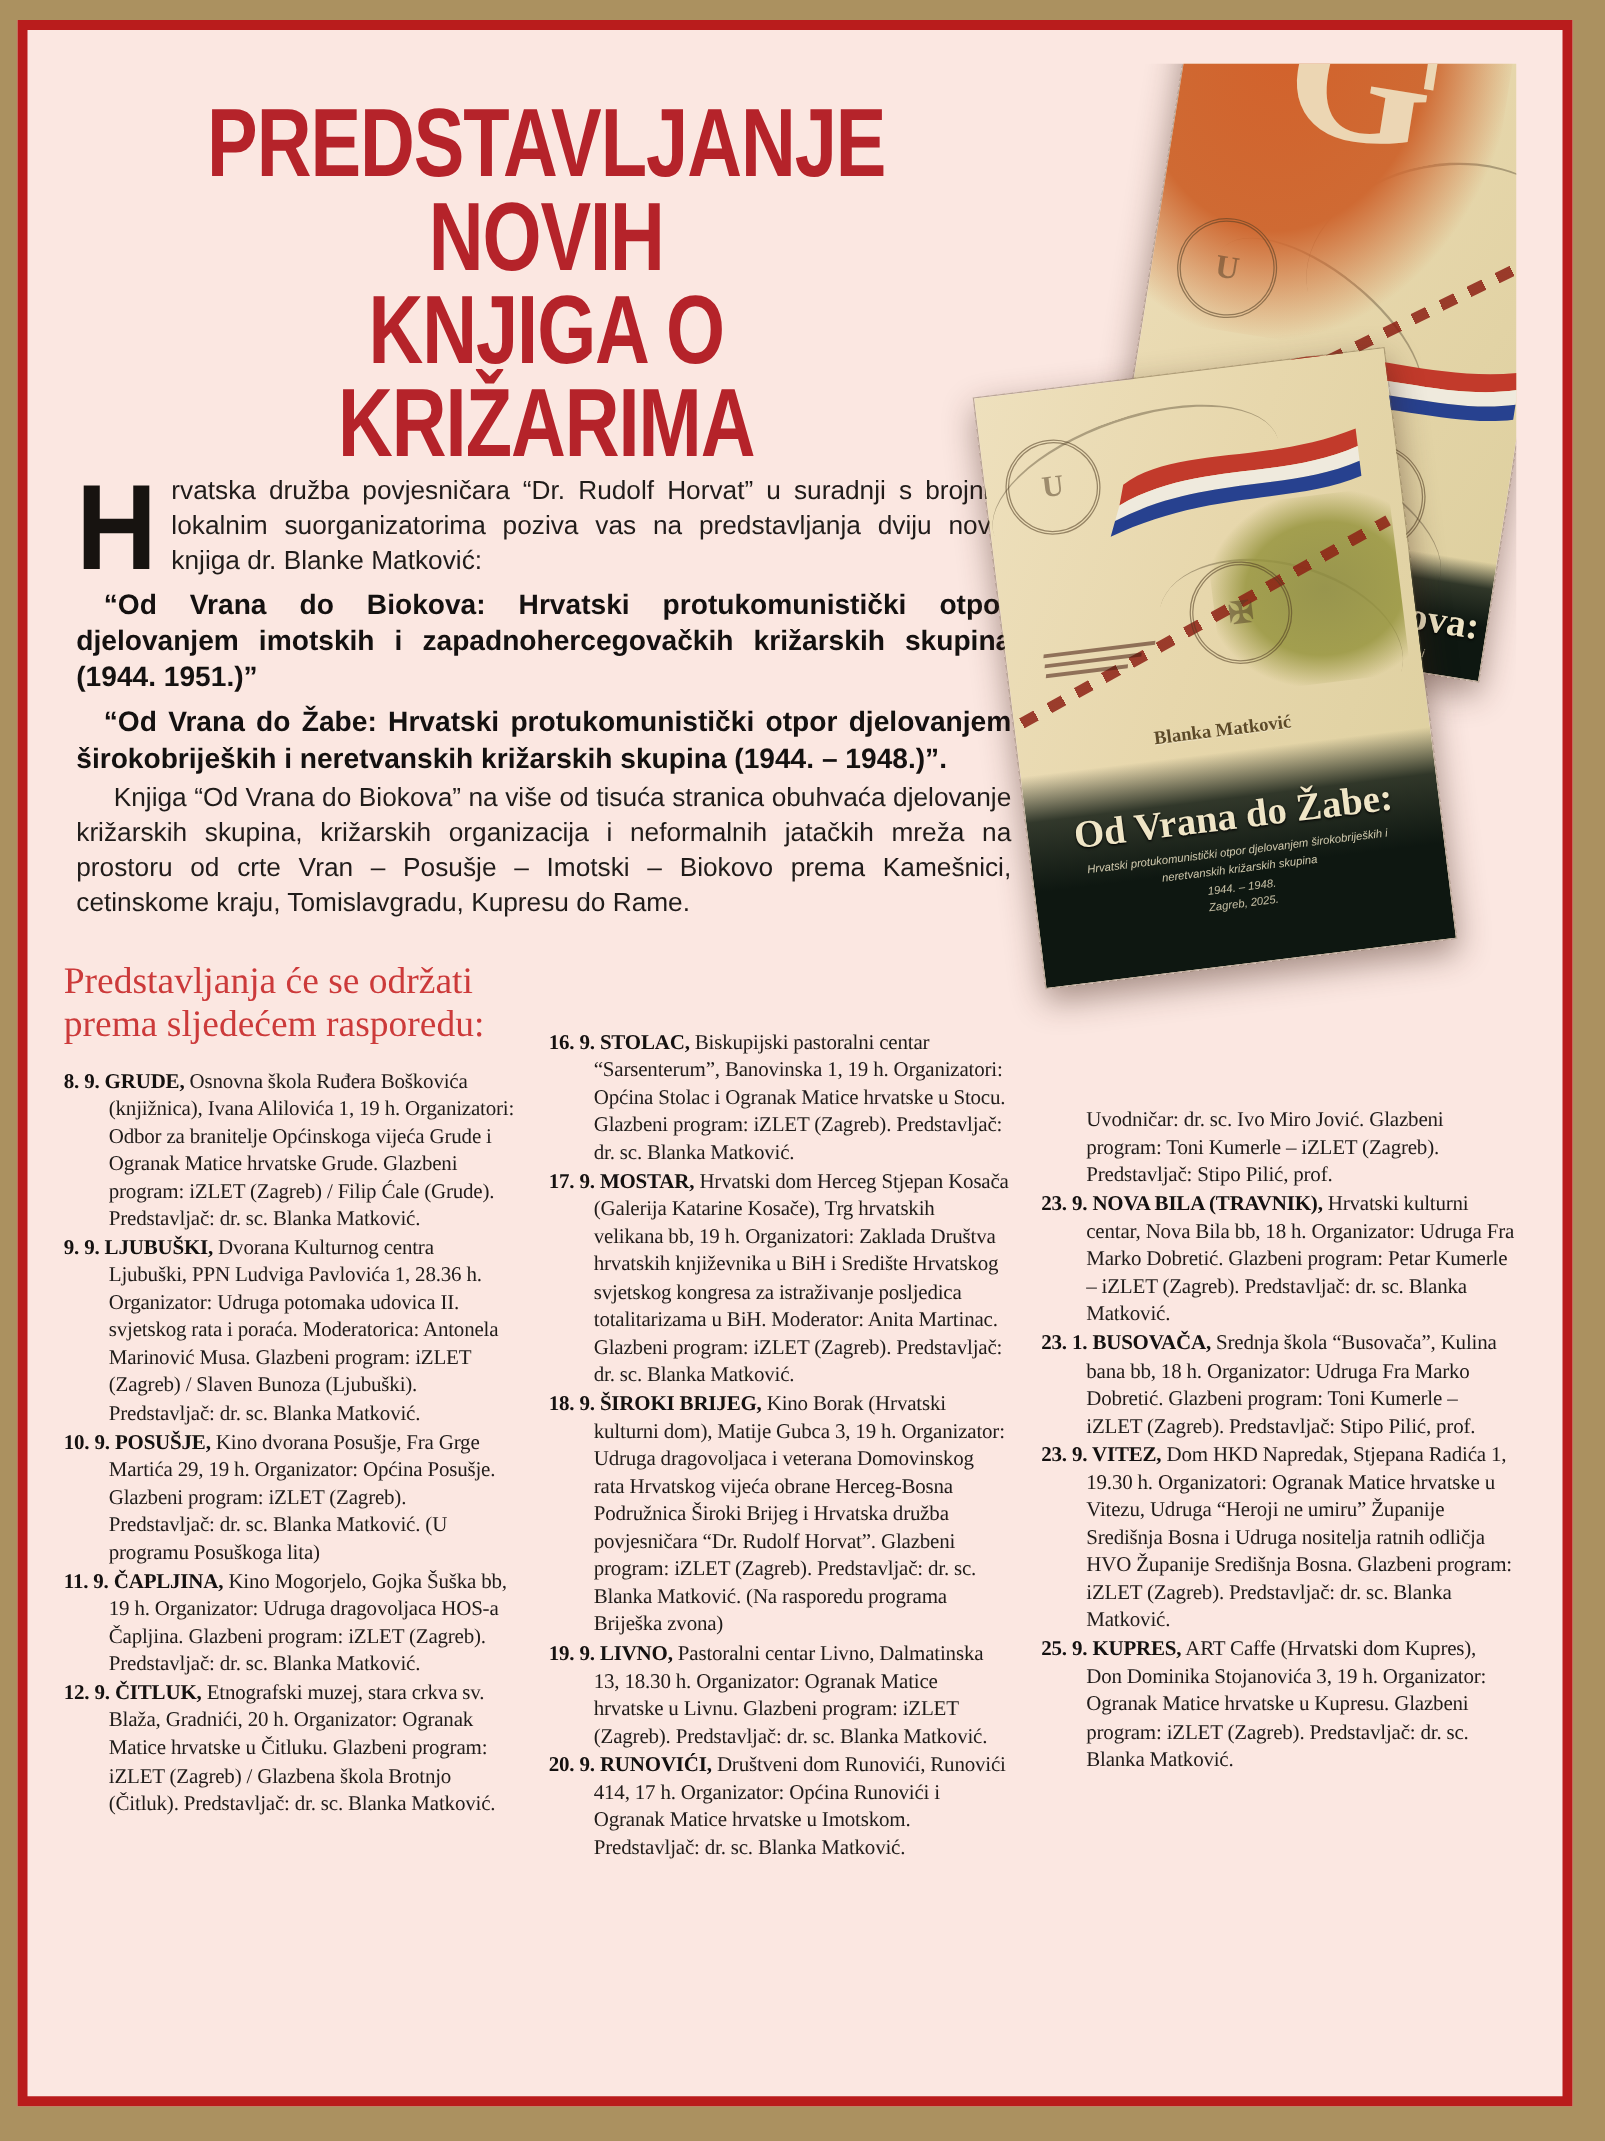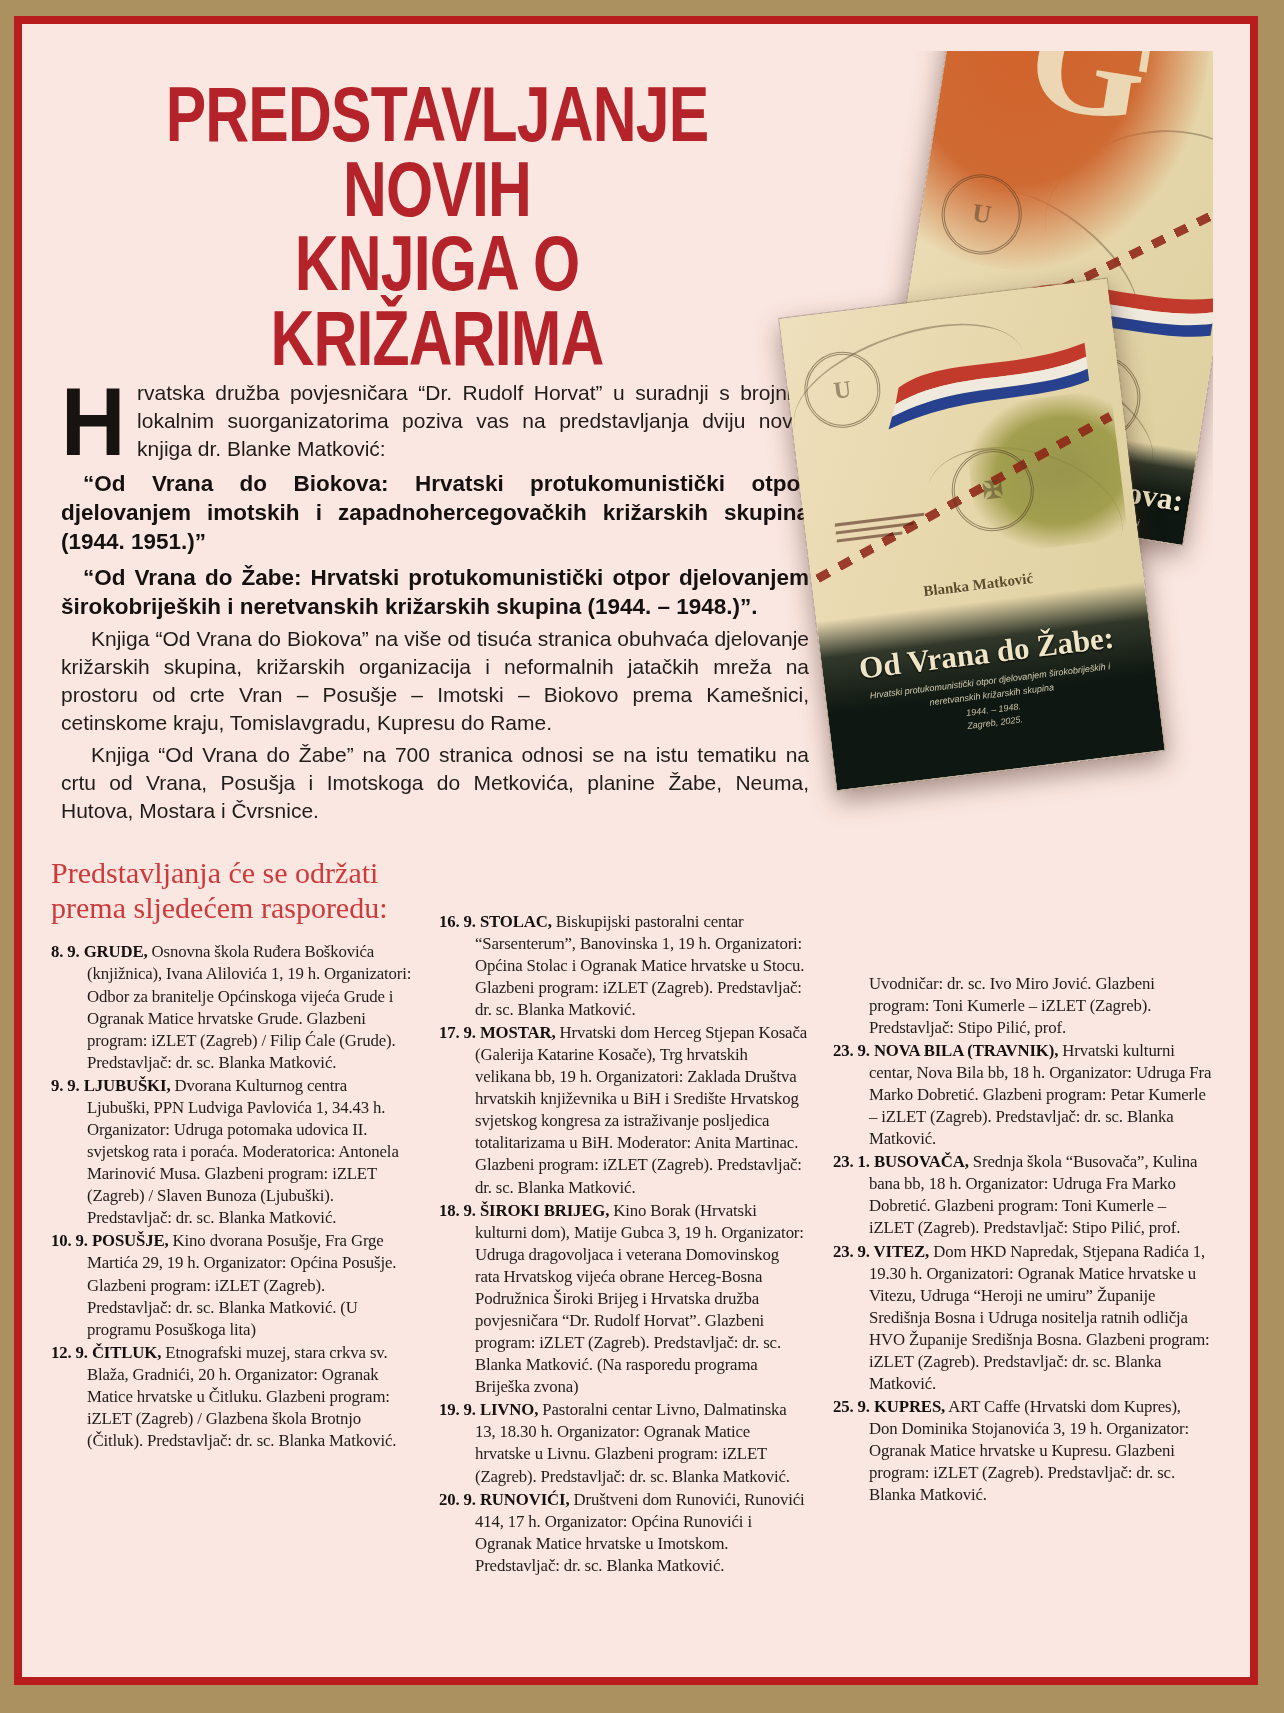--- a/index.html
+++ b/index.html
@@ -135,35 +135,35 @@
 
       <div>
 
       <p class="bookline">“Od Vrana do Biokova: Hrvatski protukomunistički otpor djelovanjem imotskih i zapadnohercegovačkih križarskih skupina (1944. 1951.)”</p>
           <p class="bookline">“Od Vrana do Žabe: Hrvatski protukomunistički otpor djelovanjem širokobrijeških i neretvanskih križarskih skupina (1944. – 1948.)”.</p>
         </div>
 
       <div>
 
       <p class="bodypara">Knjiga “Od Vrana do Biokova” na više od tisuća stranica obuhvaća djelovanje križarskih skupina, križarskih organizacija i neformalnih jatačkih mreža na prostoru od crte Vran – Posušje – Imotski – Biokovo prema Kamešnici, cetinskome kraju, Tomislavgradu, Kupresu do Rame.</p>
-          <p class="bodypara">Knjiga “Od Vrana do Žabe” na 700 stranica odnosi se na istu tematiku na crtu od Vrana, Posušja i Imotskoga do Metkovića, planine Žabe, Neuma, Hutova, Mostara i Čvrsnice.</p>
         </div>
     </div>
 
     <div class="schedule">
       <div class="col col1">
         <h2 class="sched-heading">
           <span>Predstavljanja će se održati</span>
           <span>prema sljedećem rasporedu:</span>
         </h2>
         <div>
 
         <p class="entry"><b>8. 9. GRUDE,</b><span> Osnovna škola Ruđera Boškovića (knjižnica), Ivana Alilovića 1, 19 h. Organizatori: Odbor za branitelje Općinskoga vijeća Grude i Ogranak Matice hrvatske Grude. Glazbeni program: iZLET (Zagreb) / Filip Ćale (Grude). Predstavljač: dr. sc. Blanka Matković.</span></p>
-            <p class="entry"><b>9. 9. LJUBUŠKI,</b><span> Dvorana Kulturnog centra Ljubuški, PPN Ludviga Pavlovića 1, 34.43 h. Organizator: Udruga potomaka udovica II. svjetskog rata i poraća. Moderatorica: Antonela Marinović Musa. Glazbeni program: iZLET (Zagreb) / Slaven Bunoza (Ljubuški). Predstavljač: dr. sc. Blanka Matković.</span></p>
+            <p class="entry"><b>9. 9. LJUBUŠKI,</b><span> Dvorana Kulturnog centra Ljubuški, PPN Ludviga Pavlovića 1, 28.36 h. Organizator: Udruga potomaka udovica II. svjetskog rata i poraća. Moderatorica: Antonela Marinović Musa. Glazbeni program: iZLET (Zagreb) / Slaven Bunoza (Ljubuški). Predstavljač: dr. sc. Blanka Matković.</span></p>
             <p class="entry"><b>10. 9. POSUŠJE,</b><span> Kino dvorana Posušje, Fra Grge Martića 29, 19 h. Organizator: Općina Posušje. Glazbeni program: iZLET (Zagreb). Predstavljač: dr. sc. Blanka Matković. (U programu Posuškoga lita)</span></p>
+            <p class="entry"><b>11. 9. ČAPLJINA,</b><span> Kino Mogorjelo, Gojka Šuška bb, 19 h. Organizator: Udruga dragovoljaca HOS-a Čapljina. Glazbeni program: iZLET (Zagreb). Predstavljač: dr. sc. Blanka Matković.</span></p>
             <p class="entry"><b>12. 9. ČITLUK,</b><span> Etnografski muzej, stara crkva sv. Blaža, Gradnići, 20 h. Organizator: Ogranak Matice hrvatske u Čitluku. Glazbeni program: iZLET (Zagreb) / Glazbena škola Brotnjo (Čitluk). Predstavljač: dr. sc. Blanka Matković.</span></p>
           </div>
       </div>
 
       <div class="col col2">
         <div>
 
         <p class="entry"><b>16. 9. STOLAC,</b><span> Biskupijski pastoralni centar “Sarsenterum”, Banovinska 1, 19 h. Organizatori: Općina Stolac i Ogranak Matice hrvatske u Stocu. Glazbeni program: iZLET (Zagreb). Predstavljač: dr. sc. Blanka Matković.</span></p>
             <p class="entry"><b>17. 9. MOSTAR,</b><span> Hrvatski dom Herceg Stjepan Kosača (Galerija Katarine Kosače), Trg hrvatskih velikana bb, 19 h. Organizatori: Zaklada Društva hrvatskih književnika u BiH i Središte Hrvatskog svjetskog kongresa za istraživanje posljedica totalitarizama u BiH. Moderator: Anita Martinac. Glazbeni program: iZLET (Zagreb). Predstavljač: dr. sc. Blanka Matković.</span></p>
             <p class="entry"><b>18. 9. ŠIROKI BRIJEG,</b><span> Kino Borak (Hrvatski kulturni dom), Matije Gubca 3, 19 h. Organizator: Udruga dragovoljaca i veterana Domovinskog rata Hrvatskog vijeća obrane Herceg-Bosna Podružnica Široki Brijeg i Hrvatska družba povjesničara “Dr. Rudolf Horvat”. Glazbeni program: iZLET (Zagreb). Predstavljač: dr. sc. Blanka Matković. (Na rasporedu programa Briješka zvona)</span></p>

